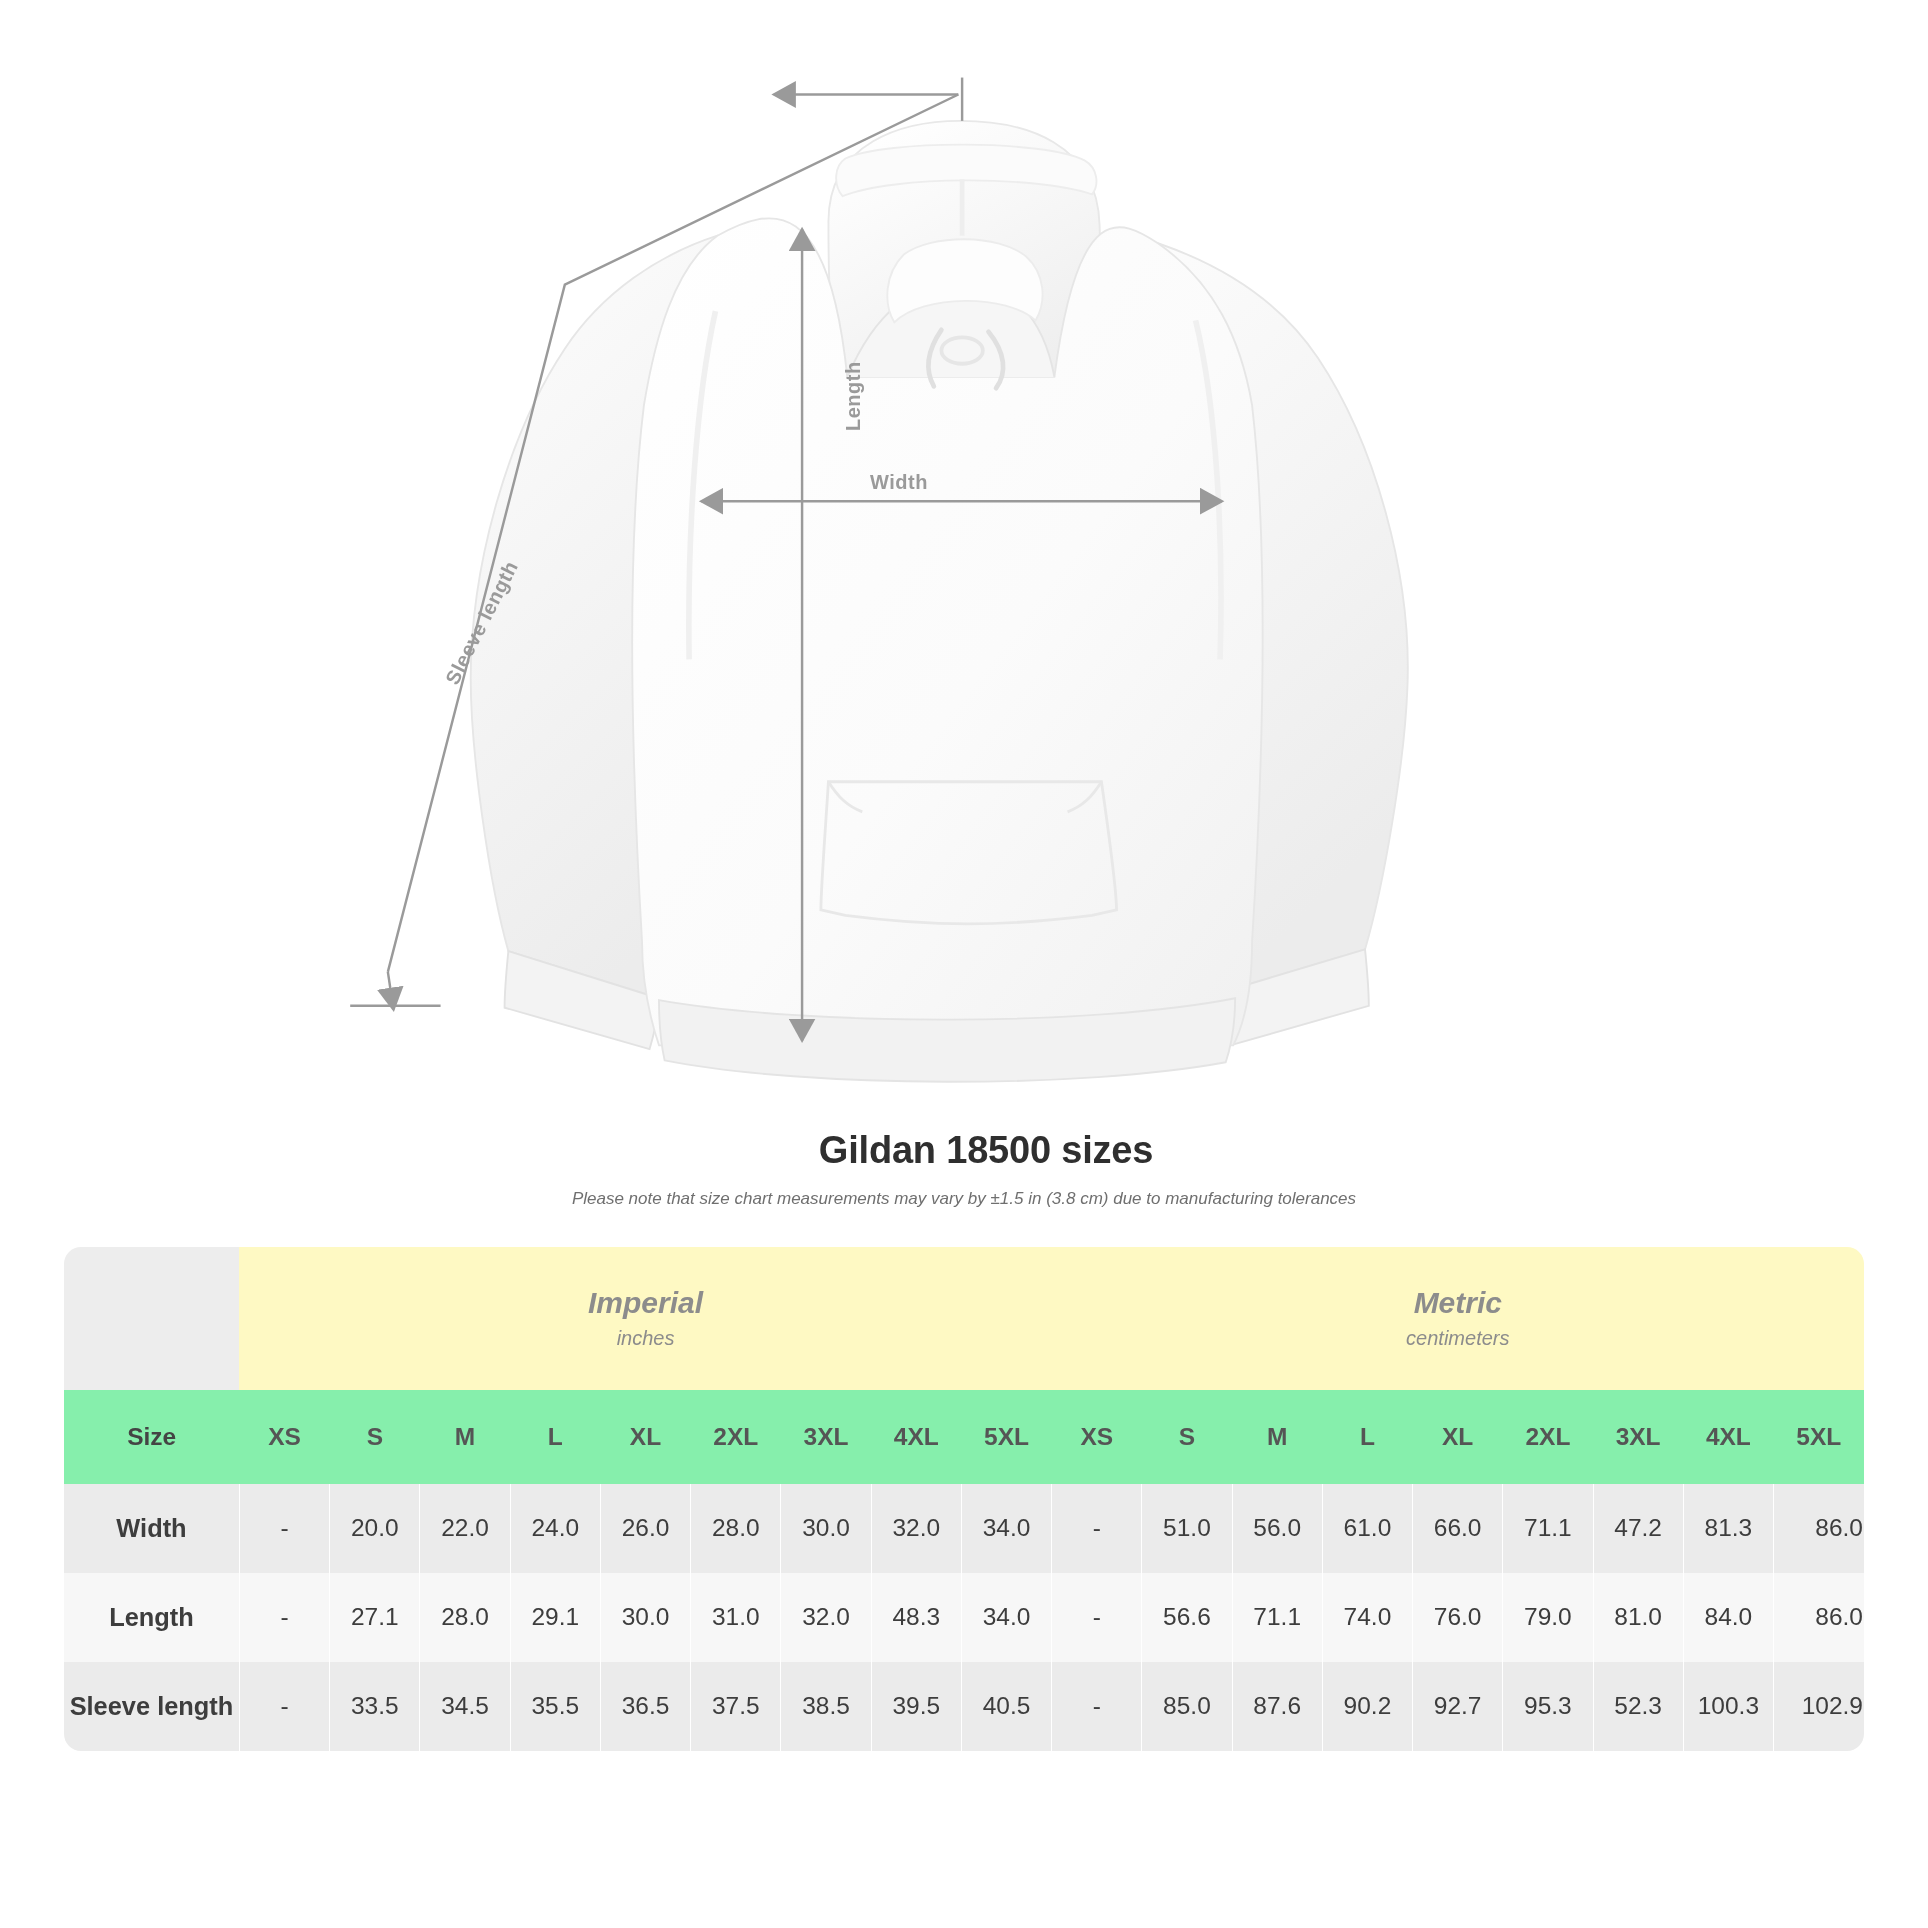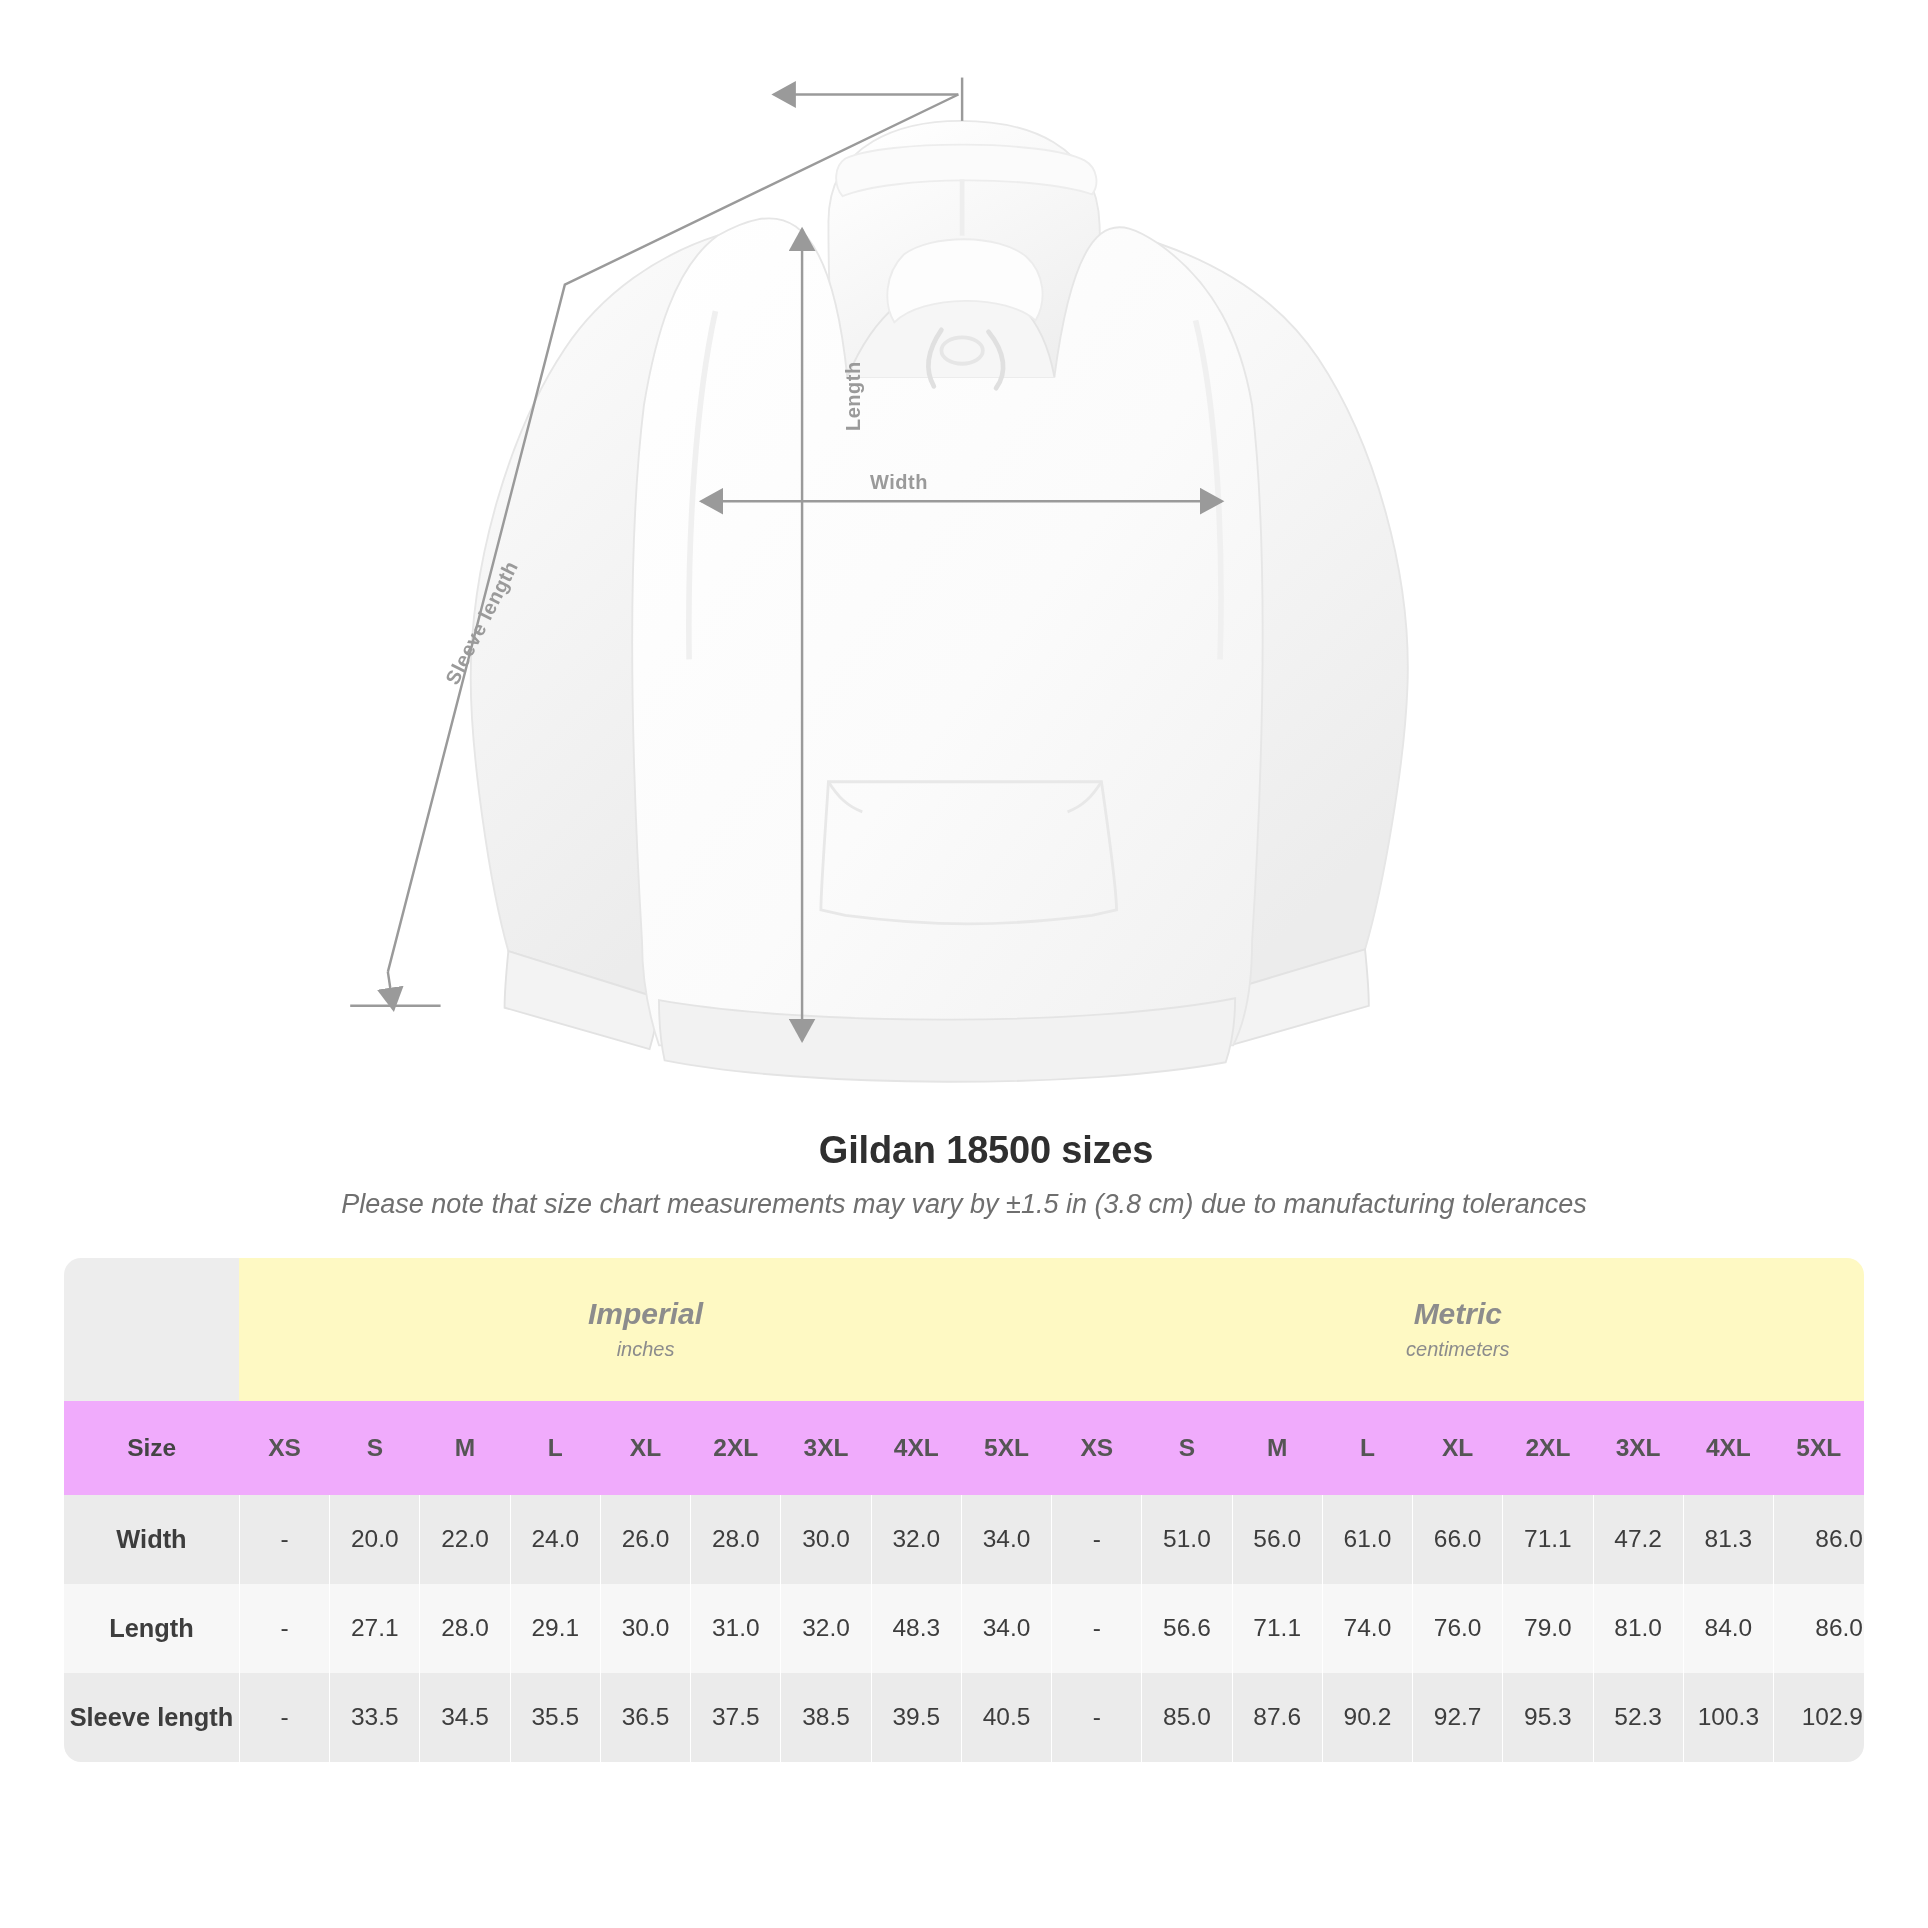--- a/index.html
+++ b/index.html
@@ -57,21 +57,21 @@
   }
   .chart-title {
     font-size: 38px;
     font-weight: bold;
     color: #2f2f2f;
     margin: 0;
     letter-spacing: -0.2px;
     padding-left: 44px;
   }
   .chart-subtitle {
-    font-size: 27px;
+    font-size: 17px;
     font-style: italic;
     color: #6f6f6f;
     margin: 17px 0 0 0;
   }
 
   
   .table-wrap {
     margin: 38px 64px 0 64px;
     border-radius: 17px;
     overflow: hidden;
@@ -104,21 +104,21 @@
     font-style: italic;
     color: #8c8c8c;
     margin-top: 5.6px;
   }
   .sys-row td.sys-blank {
     background: #ededed;
   }
 
   
   .size-row td {
-    background: #f0abfc;
+    background: #86efac;
     height: 92px;
     font-size: 24.5px;
     font-weight: bold;
     color: #555555;
     border-right: 1.9px solid #f1f1f1;
   }
   .size-row td:last-child { border-right: 0; }
   .size-row td.rowlabel {
     font-size: 24.5px;
     font-weight: bold;

